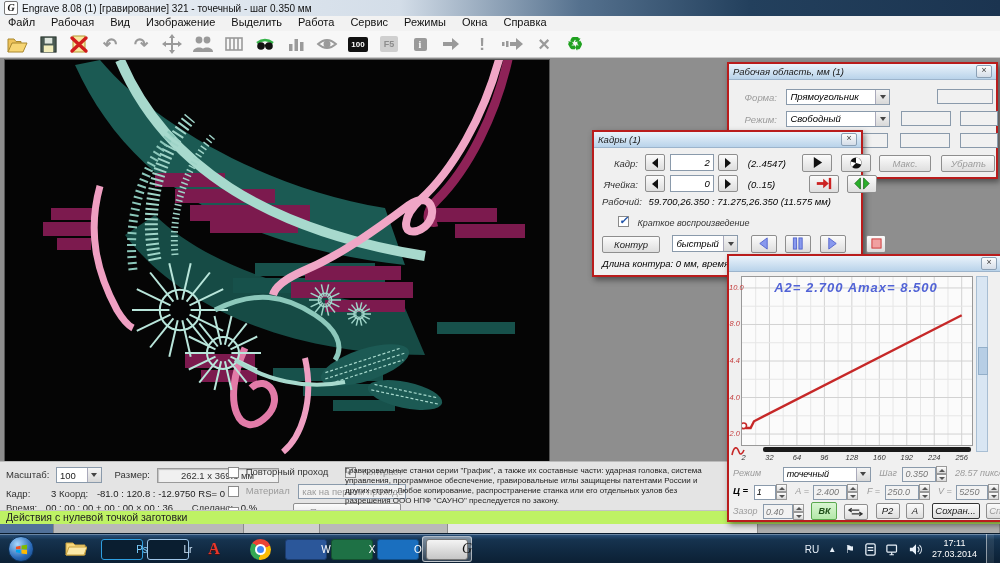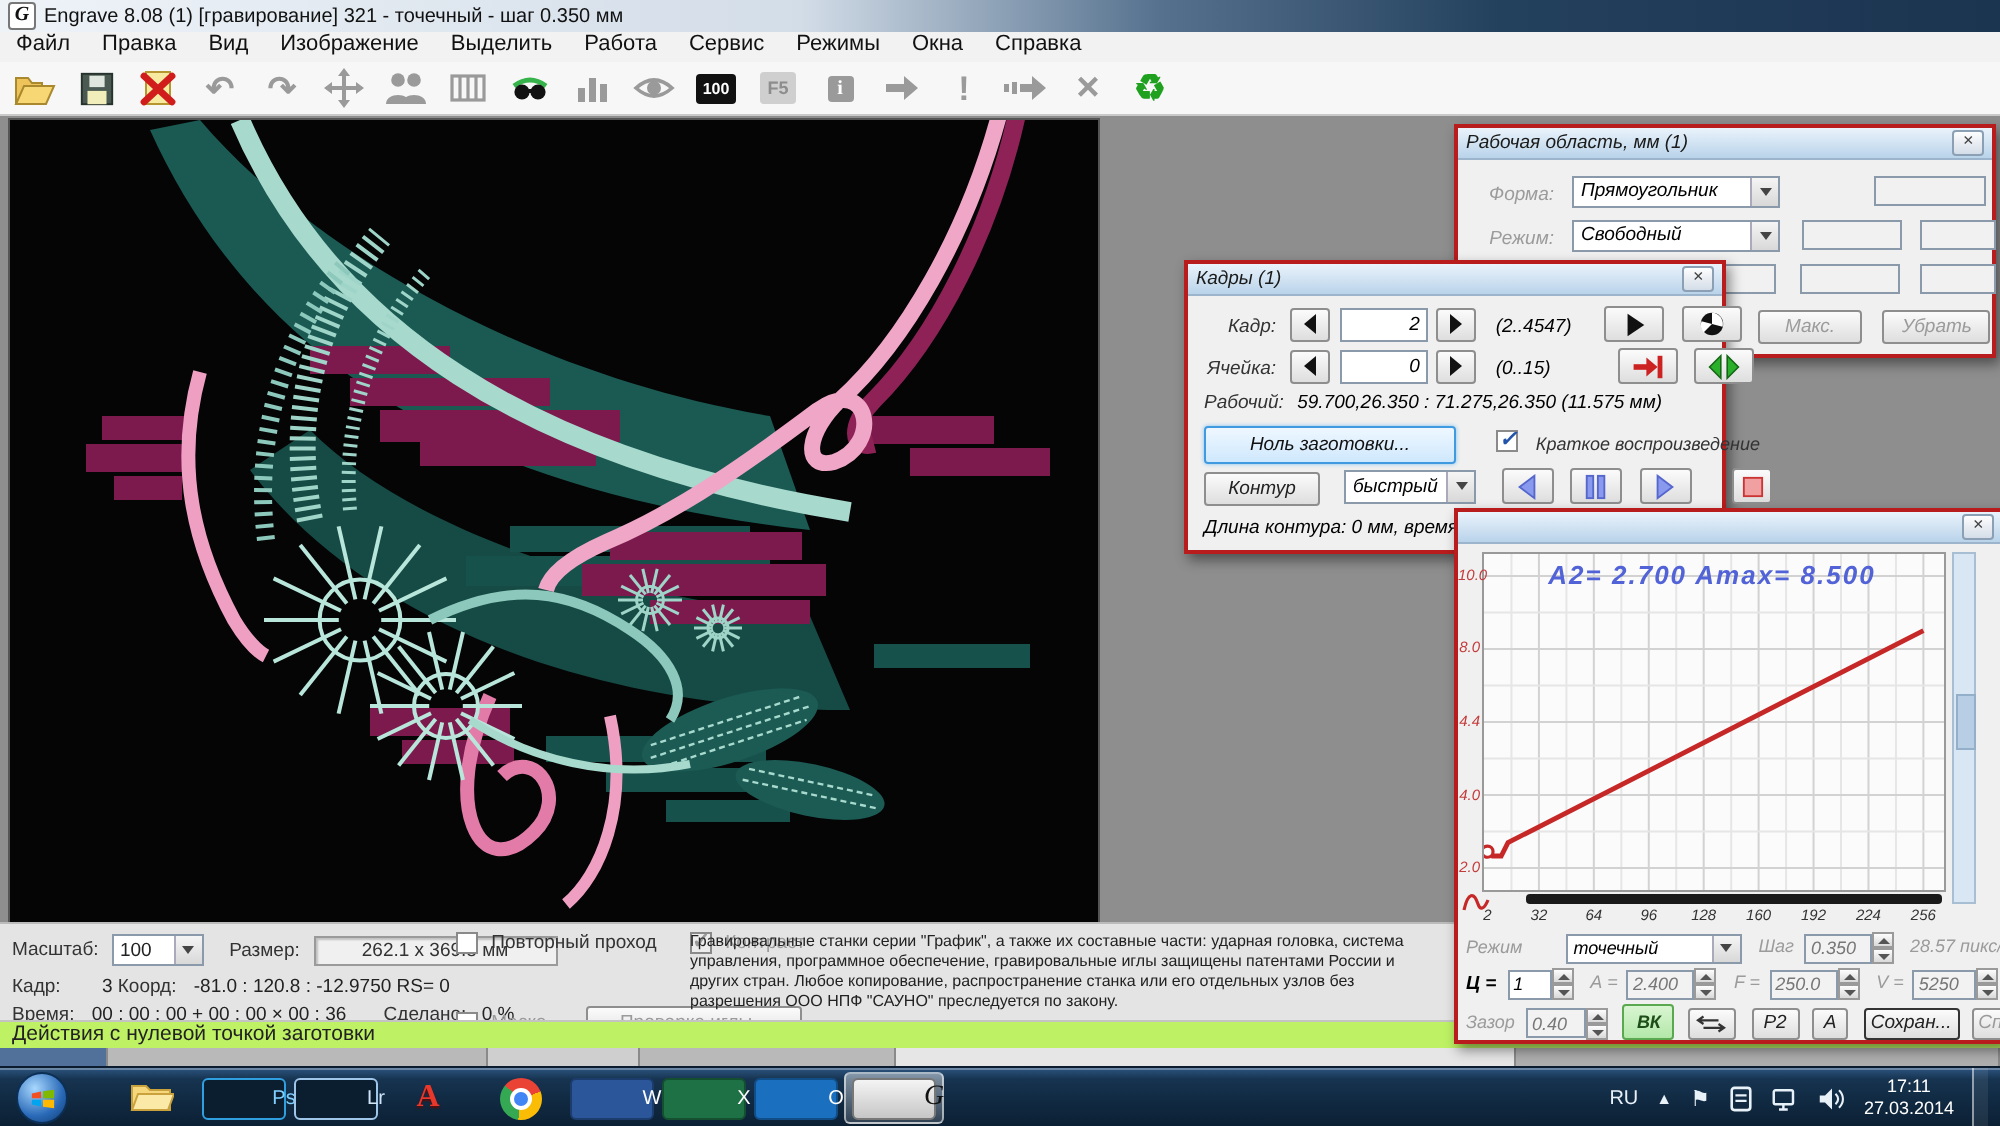--- a/index.html
+++ b/index.html
@@ -128,21 +128,21 @@
 
 <div id="screen">
 
   <div id="titlebar">
     <span id="app-logo">G</span>
     <span>Engrave 8.08 (1) [гравирование] 321 - точечный - шаг 0.350 мм</span>
   </div>
 
   <div id="menubar">
     <span class="menu-item">Файл</span>
-    <span class="menu-item">Правка</span>
+    <span class="menu-item">Рабочая</span>
     <span class="menu-item">Вид</span>
     <span class="menu-item">Изображение</span>
     <span class="menu-item">Выделить</span>
     <span class="menu-item">Работа</span>
     <span class="menu-item">Сервис</span>
     <span class="menu-item">Режимы</span>
     <span class="menu-item">Окна</span>
     <span class="menu-item">Справка</span>
   </div>
 
@@ -399,20 +399,27 @@
         <span class="lbl" style="margin-left:16px;">Сделано:</span>
         <span style="margin-left:5px;">0 %</span>
       </div>
 
       <div class="srow" style="left:228px;top:4px;">
         <span class="chk"></span>
         <span class="lbl" style="margin-left:4px;">Повторный проход</span>
         <span class="chk on disc" style="margin-left:14px;"></span>
         <span class="lbl dis" style="margin-left:4px;">Контраст</span>
       </div>
+      <div class="srow" style="left:228px;top:22px;">
+        <span class="chk"></span>
+        <span class="lbl dis" style="margin-left:4px;">Материал</span>
+        <span class="fld disf" style="width:108px;margin-left:6px;">
+          <span>как на первом проходе</span>
+          </span>
+      </div>
       <div class="srow" style="left:228px;top:41px;">
         <span class="chk"></span>
         <span class="lbl dis" style="margin-left:4px;">Маска</span>
         <span class="btn disb" style="width:108px;margin-left:17px;">
           <span>Проверка иглы...</span>
           </span>
       </div>
 
       <div id="legal">Гравировальные станки серии "График", а также их составные части: ударная головка, система управления, программное обеспечение, гравировальные иглы защищены патентами России и других стран. Любое копирование, распространение станка или его отдельных узлов без разрешения ООО НПФ "САУНО" преследуется по закону.</div>
 
@@ -532,23 +539,20 @@
             <path d="M8,1 L1,8 L8,15 Z" fill="#2ab02a" stroke="#166616"></path>
             <path d="M12,1 L19,8 L12,15 Z" fill="#2ab02a" stroke="#166616"></path>
           </svg>
         </span>
     </div>
     <div class="absrow" style="left:8px;top:64px;font-size:9.5px;">
       <span class="lbl">Рабочий:</span>
       <span style="margin-left:4px;">59.700,26.350 : 71.275,26.350 (11.575 мм)</span>
     </div>
     <div class="absrow" style="left:8px;top:80px;">
-      <span class="zero-btn" style="width:112px;">
-          <span>Ноль заготовки...</span>
-        </span>
       <span class="chk on" style="margin-left:16px;"></span>
       <span class="lbl" style="margin-left:4px;font-size:9px;">Краткое воспроизведение</span>
     </div>
     <div class="absrow" style="left:8px;top:102px;">
       <span class="btn" style="width:58px;">
           <span>Контур</span>
         </span>
       <span class="dd" style="width:66px;margin-left:8px;height:17px;">
         <span>быстрый</span>
           <span class="ddbtn"></span>

